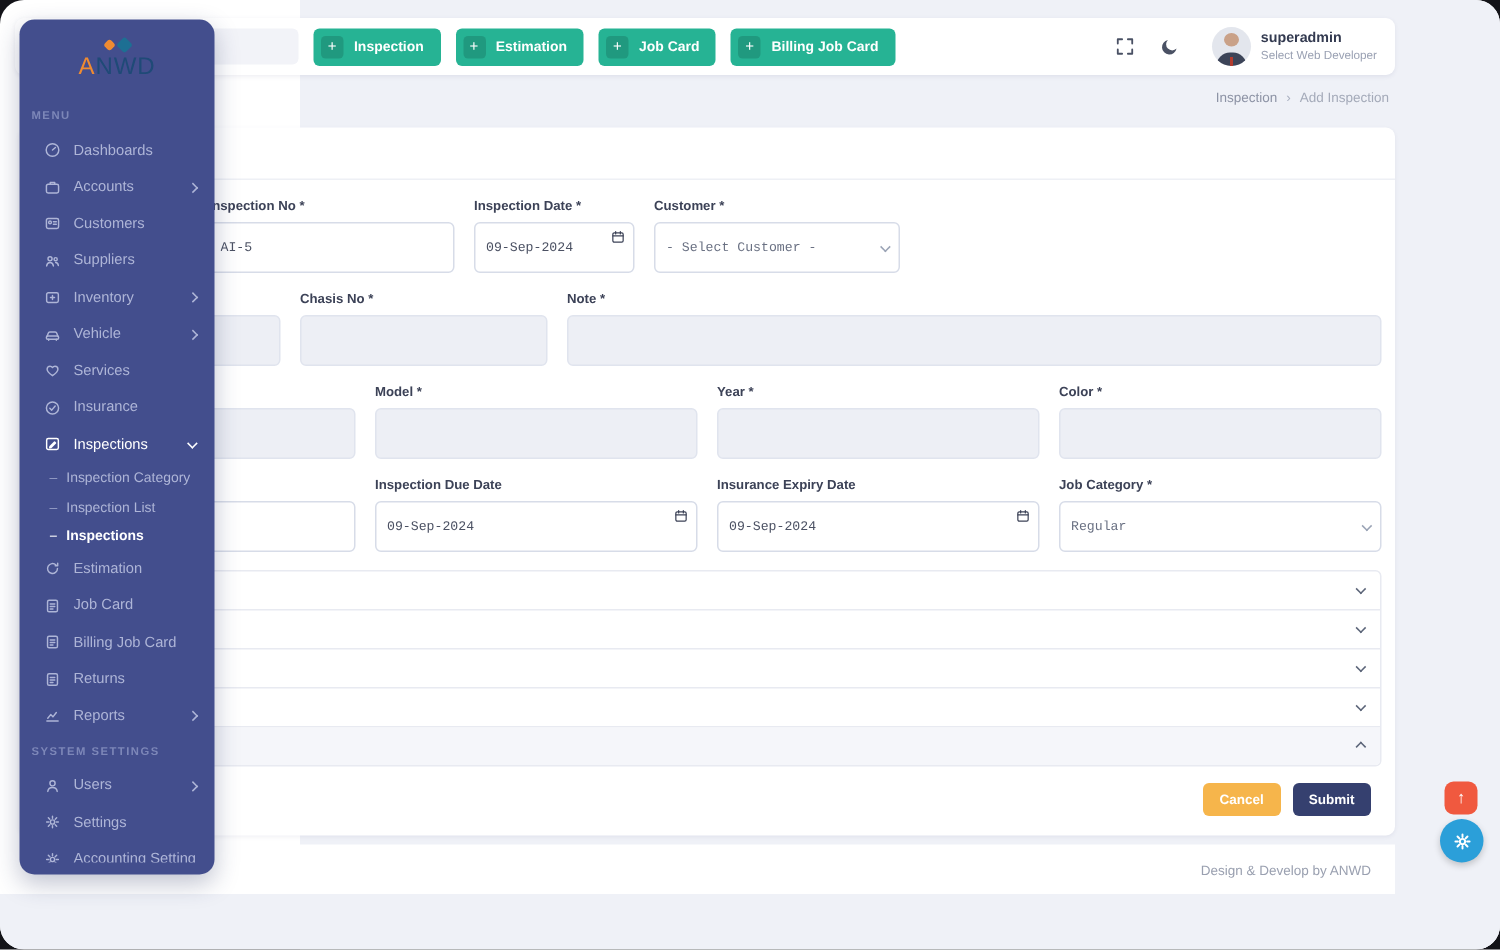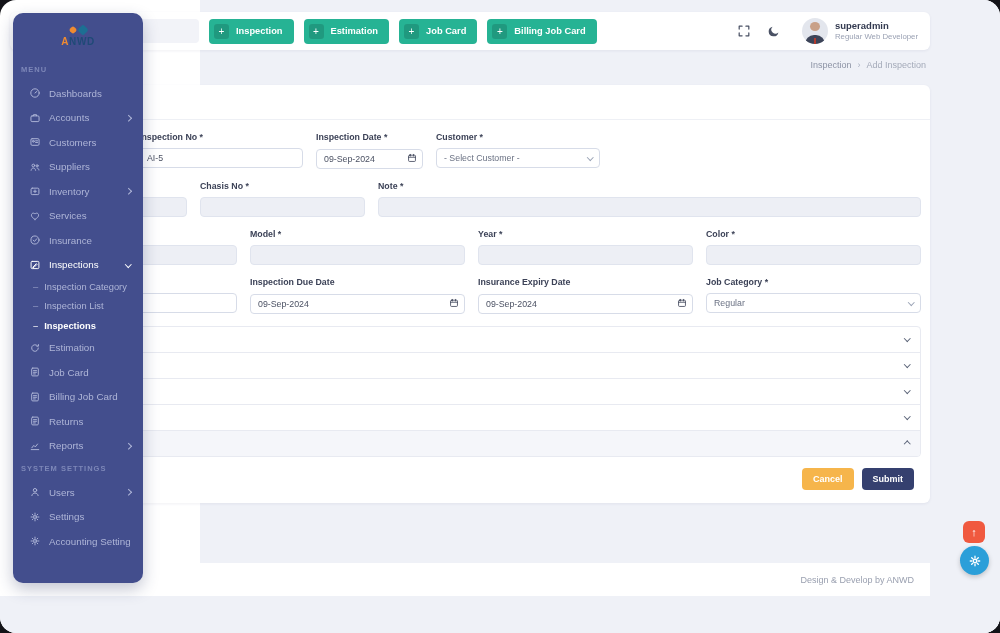--- a/index.html
+++ b/index.html
@@ -22,21 +22,21 @@
   
   .sidebar{ position:absolute; left:13px; top:13px; width:130px; height:570px;
         background:#434e8d; border-radius:10px; color:#aeb5d7; z-index:3;
         box-shadow:0 6px 16px rgba(35,45,95,.28);
         display:flex; flex-direction:column; padding:13px 0 8px; }
   .logo{ display:flex; flex-direction:column; align-items:center; margin-bottom:12px; }
   .logo-marks{ display:flex; gap:3px; align-items:center; margin-bottom:2px; }
   .mark{ display:block; border-radius:2px; transform:rotate(45deg); }
   .mark.orange{ width:6px; height:6px; background:#ef8b31; }
   .mark.teal{ width:8px; height:8px; background:#1d6f93; }
-  .logo-text{ font-size:10px; font-weight:bold; letter-spacing:.6px; }
+  .logo-text{ font-size:16px; font-weight:normal; letter-spacing:.6px; }
   .logo-text .o{ color:#ef8b31; } .logo-text .t{ color:#1f4a77; }
   .section-label{ font-size:7.5px; font-weight:bold; letter-spacing:1px; color:#7d87b8;
         padding:0 8px; margin:6px 0 7px; }
   .nav{ flex:1; overflow:hidden; }
   .item{ display:flex; align-items:center; gap:8px; height:24.5px; padding:0 13px 0 16px;
         font-size:9.8px; cursor:pointer; white-space:nowrap; }
   .item svg{ width:12px; height:12px; flex:none; }
   .item .lbl{ flex:1; overflow:hidden; }
   .item.active{ color:#fff; }
   .chev{ width:4.5px; height:4.5px; border-right:1.3px solid currentColor;
@@ -92,21 +92,21 @@
   .card-header{ padding:11px 16px; border-bottom:1px solid #eef0f5;
         font-size:11.5px; font-weight:bold; color:#333a50; }
   .card-body{ padding:12px 9px 0; }
   .frow{ display:flex; gap:13px; margin-bottom:12px; }
   .frow.pre-gap{ margin-top:7px; }
   .fg{ display:flex; flex-direction:column; }
   .fg label{ font-size:8.8px; font-weight:bold; color:#3c4257; margin-bottom:6px; white-space:nowrap; }
   .w104{ width:104px; } .w107{ width:107px; } .w164{ width:164px; } .w165{ width:165px; }
   .w105{ width:105px; } .grow{ flex:1; } .q4{ flex:1; }
   .ctrl{ height:20px; border:1px solid #d7dce8; border-radius:4px; background:#fff;
-        font-size:8.8px; color:#4b5163; padding:4px 7px; font-family:Liberation Sans, sans-serif; }
+        font-size:8.8px; color:#4b5163; padding:16px 7px; font-family:Liberation Mono, monospace; }
   input.ctrl{ outline:none; width:100%; }
   input.ctrl:disabled{ background:#edeff5; border-color:#e0e4ee; }
   .select{ display:flex; align-items:center; justify-content:space-between; cursor:pointer; gap:4px; }
   .select .val{ color:#6a7183; white-space:nowrap; overflow:hidden; }
   .sel-car{ width:4.5px; height:4.5px; border-right:1.2px solid #9aa3b5; border-bottom:1.2px solid #9aa3b5;
         transform:rotate(45deg); margin-top:-2px; flex:none; }
   .datewrap{ position:relative; }
   .datewrap input{ padding-right:20px; }
   .datewrap svg{ position:absolute; right:6px; top:5px; width:10px; height:10px; color:#3c4257; pointer-events:none; }
 
@@ -196,20 +196,29 @@
 
       <div class="item">
         <svg viewBox="0 0 16 16" fill="none" stroke="currentColor" stroke-width="1.3" stroke-linecap="round" stroke-linejoin="round">
             <rect x="2.8" y="4.2" width="10.4" height="8.6" rx="1.5"></rect>
             <path d="M8 6.6v3.6M6.2 8.4h3.6"></path>
           </svg>
         <span class="lbl">Inventory</span>
         <span class="chev"></span>
       </div>
 
+      <div class="item">
+        <svg viewBox="0 0 16 16" fill="none" stroke="currentColor" stroke-width="1.3" stroke-linecap="round" stroke-linejoin="round">
+            <path d="M3.2 9.6l1-2.8c.2-.6.7-1 1.4-1h4.8c.7 0 1.2.4 1.4 1l1 2.8"></path>
+            <rect x="2.6" y="9.4" width="10.8" height="2.8" rx="1"></rect>
+            <path d="M4.6 12.2v.9M11.4 12.2v.9"></path>
+          </svg>
+        <span class="lbl">Vehicle</span>
+        <span class="chev"></span>
+      </div>
 
       <div class="item">
         <svg viewBox="0 0 16 16" fill="none" stroke="currentColor" stroke-width="1.3" stroke-linecap="round" stroke-linejoin="round">
             <path d="M8 12.6C5.2 10.7 3.2 9 3.2 6.9c0-1.5 1.1-2.7 2.6-2.7 1 0 1.7.5 2.2 1.2.5-.7 1.2-1.2 2.2-1.2 1.5 0 2.6 1.2 2.6 2.7 0 2.1-2 3.8-4.8 5.7z"></path>
           </svg>
         <span class="lbl">Services</span>
       </div>
 
       <div class="item">
         <svg viewBox="0 0 16 16" fill="none" stroke="currentColor" stroke-width="1.3" stroke-linecap="round" stroke-linejoin="round">
@@ -357,21 +366,21 @@
     </span>
 
     <div class="avatar-wrap">
       <span class="avatar">
         <i class="head"></i>
           <i class="bod"></i>
           <i class="tie"></i>
       </span>
       <span>
         <div class="uname">superadmin</div>
-        <div class="urole">Regular Web Developer</div>
+        <div class="urole">Select Web Developer</div>
       </span>
     </div>
   </div>
 
   <div class="page-head">
     <span class="ptitle">INSPECTION</span>
     <span class="crumb">
       <span class="parent">Inspection</span>
       <span class="sep">›</span>
       <span class="current">Add Inspection</span>

